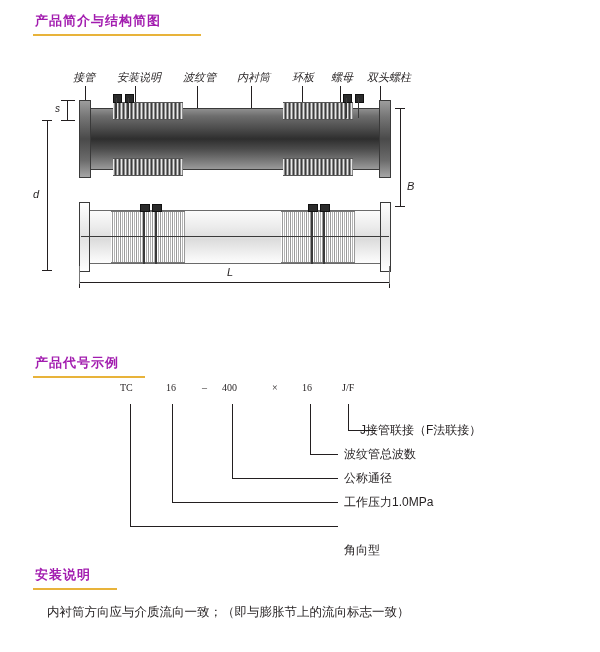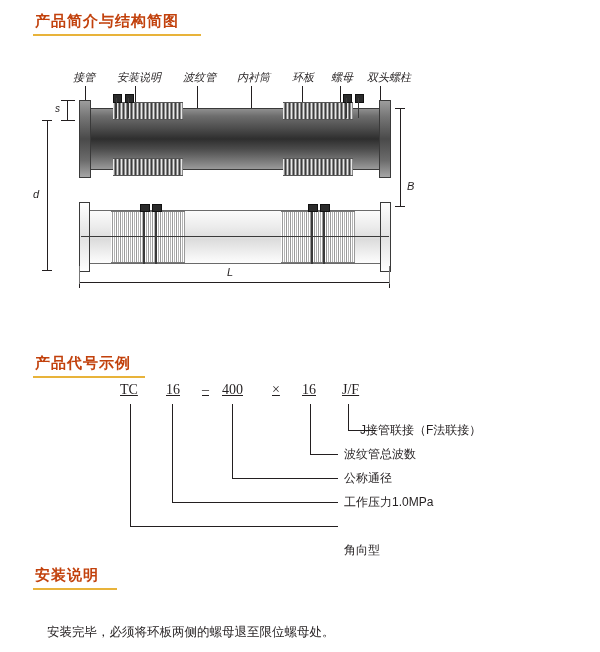--- a/index.html
+++ b/index.html
@@ -15,23 +15,23 @@
     position: relative;
     overflow: hidden;
   }
   .page {
     position: relative;
     width: 600px;
     height: 652px;
   }
   .section-title {
     position: absolute;
-    font-size: 15px;
+    font-size: 13px;
     font-weight: bold;
-    color: #c2410c;
+    color: #a21caf;
     letter-spacing: 1px;
     white-space: nowrap;
   }
   .title-underline {
     position: absolute;
     height: 2px;
     background: #e8b33a;
   }
   
   #sec1-title { left: 35px; top: 12px; }
@@ -133,25 +133,24 @@
 
   .codebox {
     position: absolute;
     left: 120px;
     top: 382px;
     width: 420px;
     height: 150px;
   }
   .code-part {
     position: absolute;
-    font-size: 14px;
+    font-size: 10px;
     font-family: "Liberation Serif", serif;
     color: #231f20;
     white-space: nowrap;
-    text-decoration: underline;
   }
   .code-desc {
     position: absolute;
     font-size: 12px;
     color: #231f20;
     white-space: nowrap;
   }
 
   
   #sec3-title { left: 35px; top: 566px; }
@@ -292,15 +291,15 @@
     <div class="code-desc" style="left:240px; top:40px;">J接管联接（F法联接）</div>
     <div class="code-desc" style="left:224px; top:64px;">波纹管总波数</div>
     <div class="code-desc" style="left:224px; top:88px;">公称通径</div>
     <div class="code-desc" style="left:224px; top:112px;">工作压力1.0MPa</div>
     <div class="code-desc" style="left:224px; top:136px;margin-top:24px;">角向型</div>
   </div>
 
   <div class="section-title" id="sec3-title">安装说明</div>
   <div class="title-underline" id="sec3-rule"></div>
 
-  <div class="note" id="note2">安装完毕，必须将环板两侧的螺母退至限位螺母处。</div>
+  <div class="note" id="note1">内衬筒方向应与介质流向一致；（即与膨胀节上的流向标志一致）</div>
 
 </div>
 
 </body></html>

